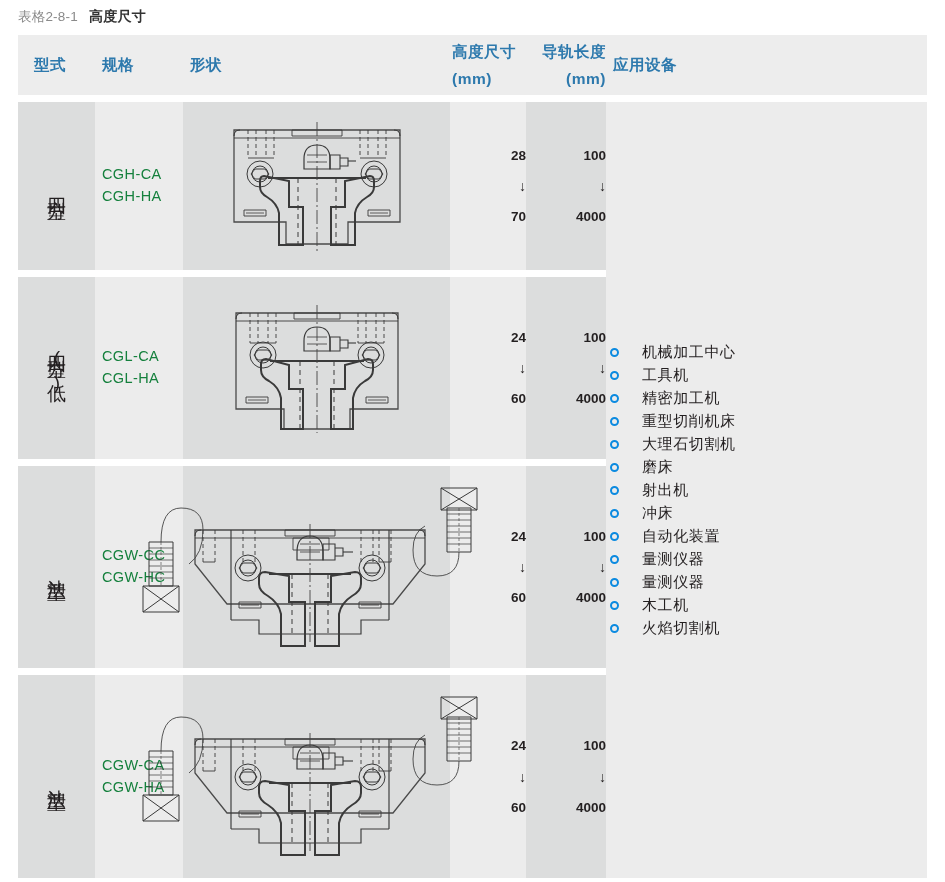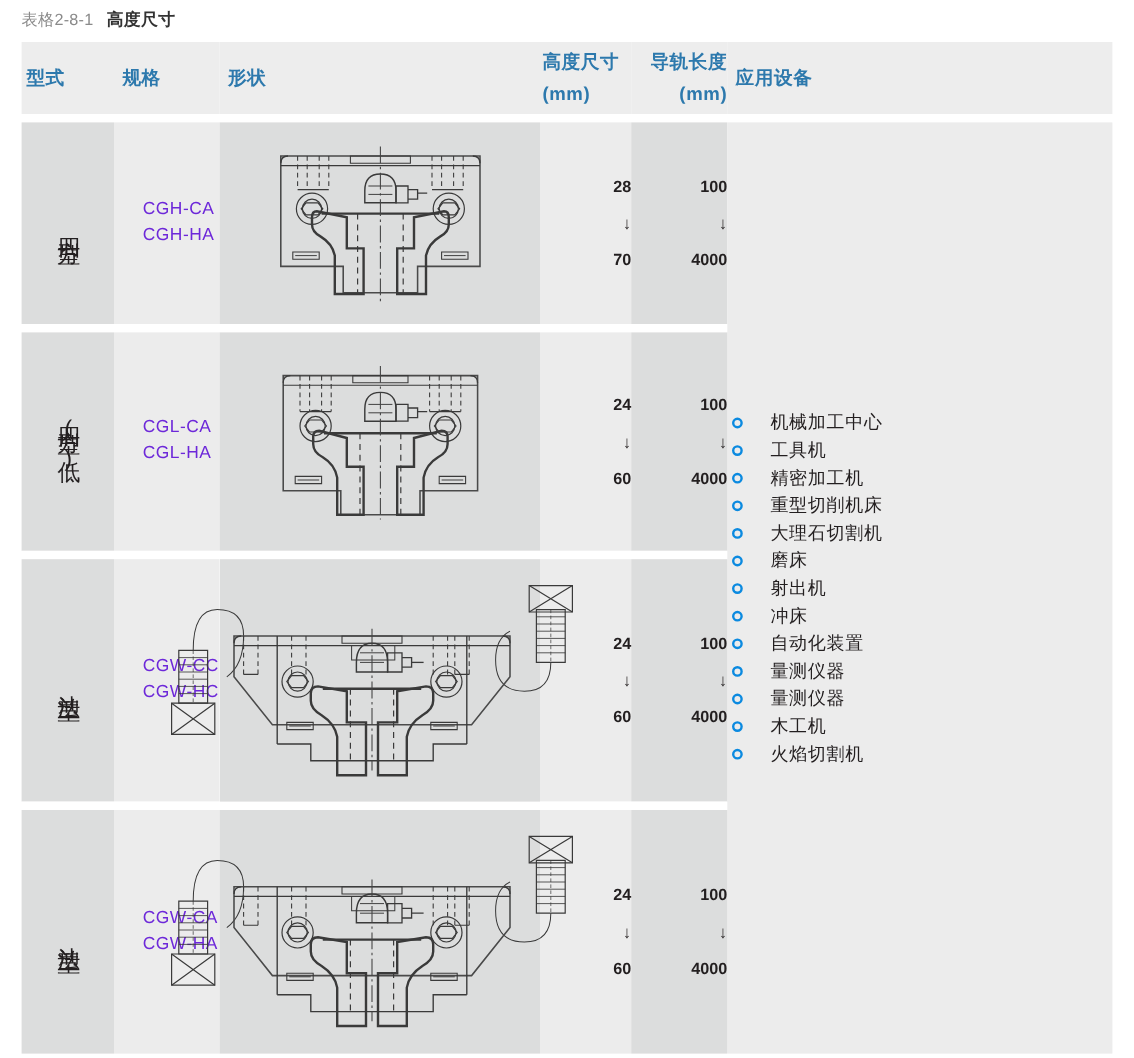--- a/index.html
+++ b/index.html
@@ -63,23 +63,23 @@
     color:#231f20;
     letter-spacing:2px;
     line-height:1.05;
     margin:0 auto;
     display:block;
     text-align:center;
   }
   .type-cell{text-align:center;}
 
   .spec{
-    font-size:14.5px;color:#6d28d9;
+    font-size:14.5px;color:#15803d;
     line-height:1.5;
-    padding-left:24px;
+    padding-left:7px;
     letter-spacing:.4px;
     font-family:"Liberation Sans","DejaVu Sans",sans-serif;
   }
 
   .numcell{
     text-align:right;
     font-size:13.5px;
     font-weight:bold;
     color:#231f20;
     line-height:1;
@@ -123,21 +123,21 @@
       <col style="width:88px">
       <col style="width:267px">
       <col style="width:76px">
       <col style="width:80px">
       <col style="width:321px">
     </colgroup>
 
     <thead>
       <tr>
         <th>
-          <span class="sp-header" style="padding-left:4px;display:inline-block">型式</span>
+          <span class="sp-header" style="padding-left:16px;display:inline-block">型式</span>
         </th>
         <th>
           <span class="sp-header">规格</span>
         </th>
         <th>
           <span class="sp-header">形状</span>
         </th>
         <th style="text-align:left;padding-left:2px">
           <span>高度尺寸</span>
           <span class="hl2">(mm)</span>

